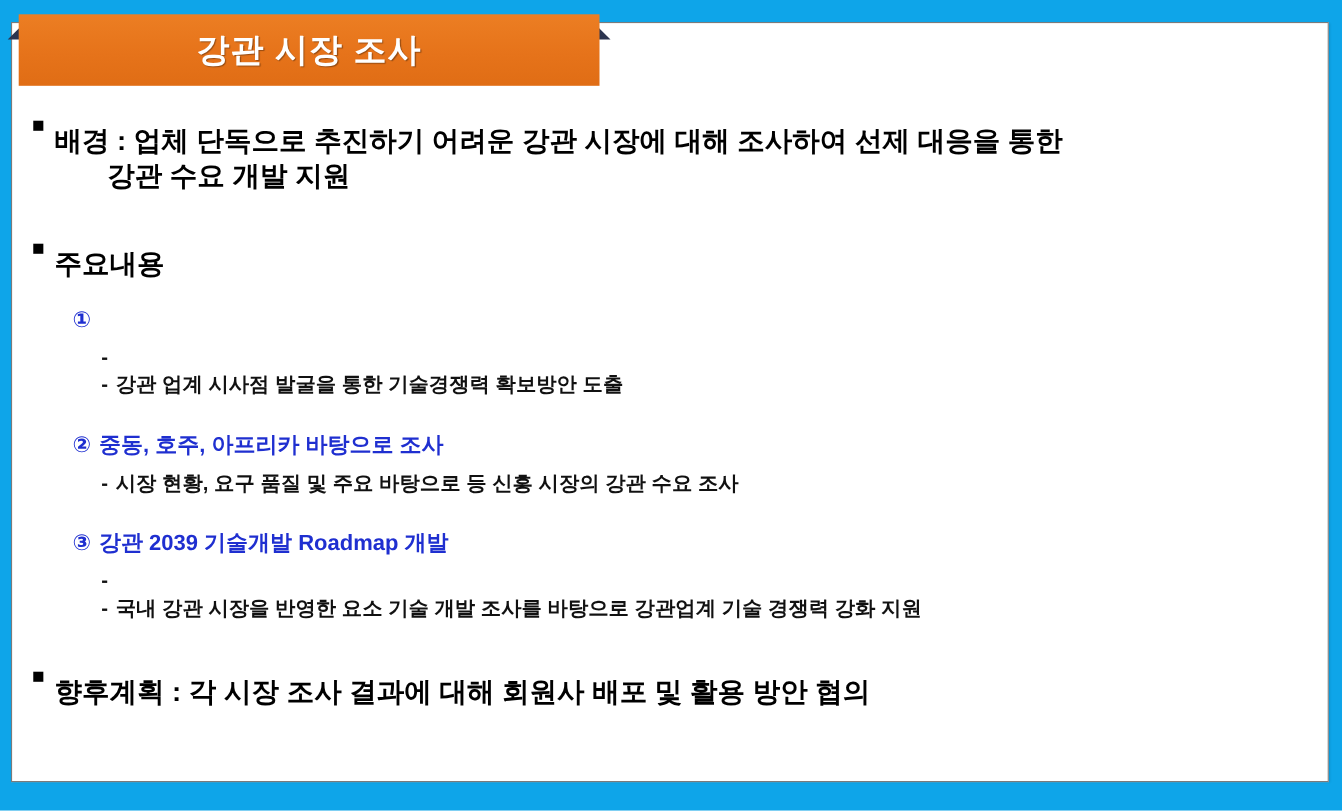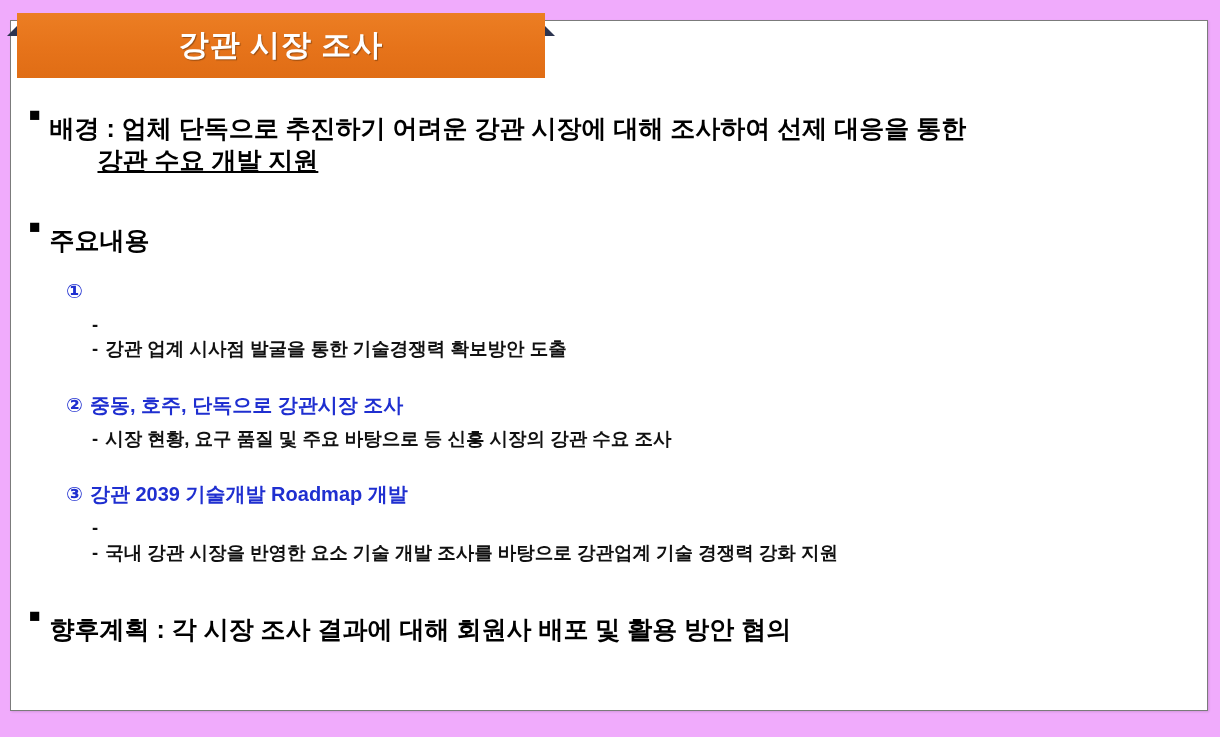--- a/index.html
+++ b/index.html
@@ -9,21 +9,21 @@
     height: 737px;
     overflow: hidden;
     background: #ffffff;
     font-family: "Liberation Sans", "DejaVu Sans", sans-serif;
   }
 
   #slide-root {
     position: relative;
     width: 1220px;
     height: 737px;
-    background: #f0abfc;
+    background: #0ea5e9;
   }
 
   
   #slide-frame {
     position: absolute;
     left: 10px;
     top: 20px;
     width: 1198px;
     height: 691px;
     background: #ffffff;
@@ -105,21 +105,20 @@
     flex: 0 0 auto;
     font-size: 19px;
     line-height: 1.55;
     margin-right: 9px;
     color: #000000;
   }
   .lvl1 .body { flex: 1 1 auto; margin-top: 12px; }
   .lvl1 .cont {
     display: block;
     padding-left: 48px;
-    text-decoration: underline;
   }
 
   .lvl2 {
     display: flex;
     align-items: flex-start;
     font-size: 20px;
     font-weight: bold;
     color: #1f2fd0;
     line-height: 1.3;
     margin-left: 37px;
@@ -191,21 +190,21 @@
     </div>
     <div class="block lvl3">
       <span class="dash">-</span>
       <span>강관 업계 시사점 발굴을 통한 기술경쟁력 확보방안 도출</span>
     </div>
 
     <div class="gap-lg"></div>
 
     <div class="block lvl2">
       <span class="num">②</span>
-      <span>중동, 호주, 단독으로 강관시장 조사</span>
+      <span>중동, 호주, 아프리카 바탕으로 조사</span>
     </div>
     <div class="gap-sm"></div>
     <div class="block lvl3">
       <span class="dash">-</span>
       <span>시장 현황, 요구 품질 및 주요 바탕으로 등 신흥 시장의 강관 수요 조사</span>
     </div>
 
     <div class="gap-lg"></div>
 
     <div class="block lvl2">

